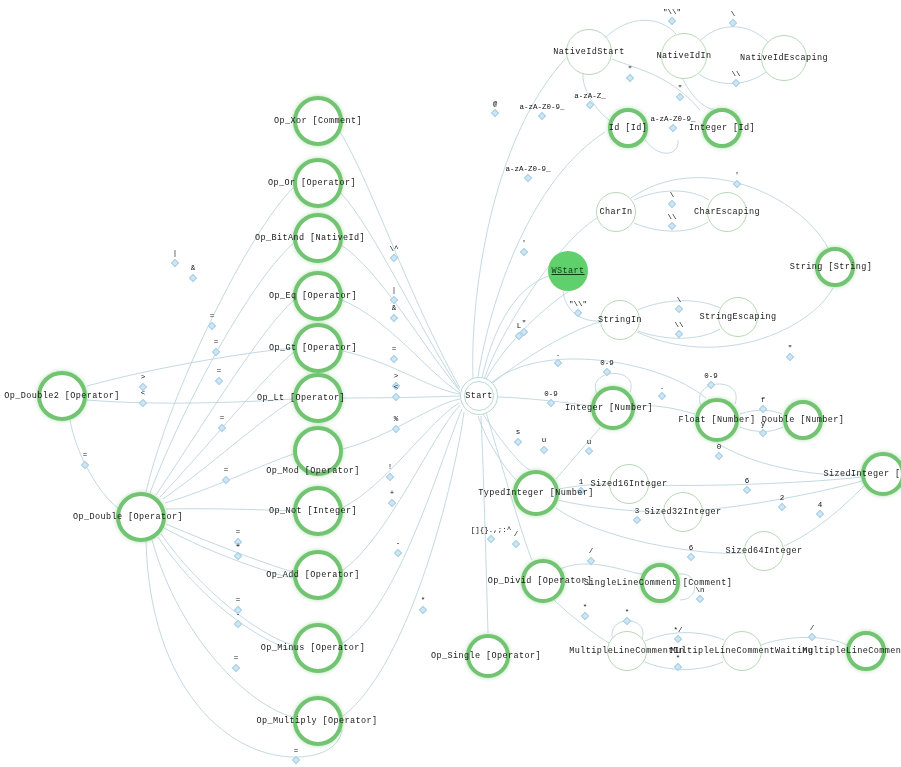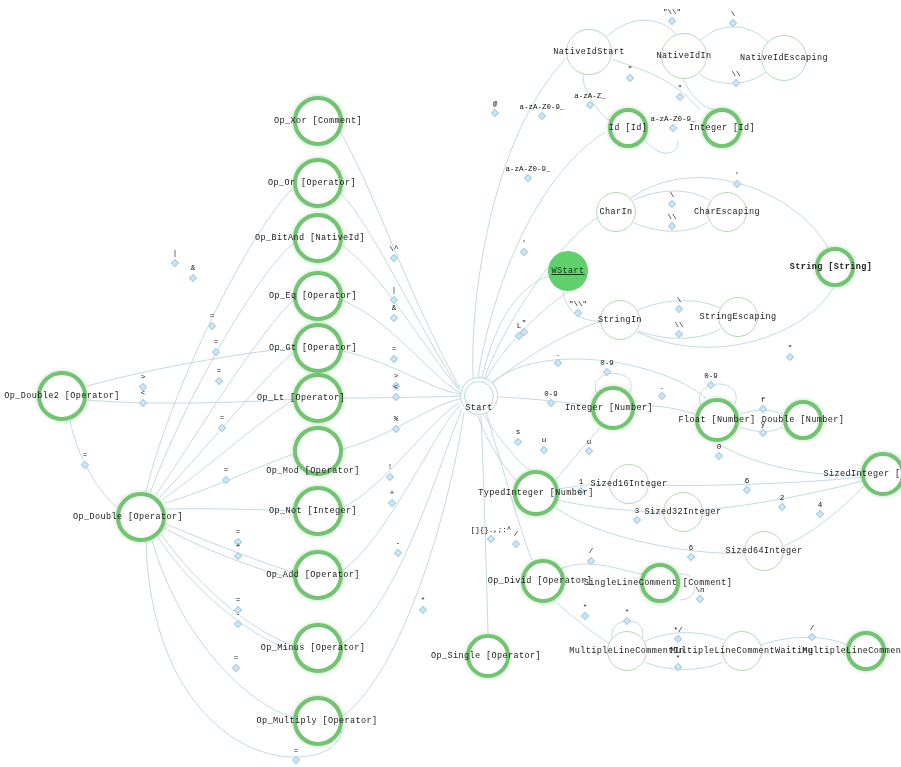--- a/index.html
+++ b/index.html
@@ -333,21 +333,21 @@
       <div class="nlabel" style="left: 313px; top: 575px;">Op_Add [Operator]</div>
       <div class="node accept" style="left: 318px; top: 648px; width: 50px; height: 50px;"></div>
       <div class="nlabel" style="left: 313px; top: 648px;">Op_Minus [Operator]</div>
       <div class="node accept" style="left: 318px; top: 721px; width: 50px; height: 50px;"></div>
       <div class="nlabel" style="left: 317px; top: 721px;">Op_Multiply [Operator]</div>
       <div class="node accept" style="left: 62px; top: 396px; width: 50px; height: 50px;"></div>
       <div class="nlabel" style="left: 62px; top: 396px;">Op_Double2 [Operator]</div>
       <div class="node accept" style="left: 141px; top: 517px; width: 50px; height: 50px;"></div>
       <div class="nlabel" style="left: 128px; top: 517px;">Op_Double [Operator]</div>
       <div class="node doublering" style="left: 479px; top: 396px; width: 38px; height: 38px;"></div>
-      <div class="nlabel" style="left: 479px; top: 408px;">Start</div>
+      <div class="nlabel" style="left: 479px; top: 396px;">Start</div>
       <div class="node filled" style="left: 568px; top: 271px; width: 40px; height: 40px;"></div>
       <div class="nlabel onfill" style="left: 568px; top: 271px;">WStart</div>
       <div class="node plain" style="left: 589px; top: 52px; width: 46px; height: 46px;"></div>
       <div class="nlabel" style="left: 589px; top: 52px;">NativeIdStart</div>
       <div class="node plain" style="left: 684px; top: 56px; width: 46px; height: 46px;"></div>
       <div class="nlabel" style="left: 684px; top: 56px;">NativeIdIn</div>
       <div class="node plain" style="left: 784px; top: 58px; width: 46px; height: 46px;"></div>
       <div class="nlabel" style="left: 784px; top: 58px;">NativeIdEscaping</div>
       <div class="node accept" style="left: 628px; top: 128px; width: 40px; height: 40px;"></div>
       <div class="nlabel" style="left: 628px; top: 128px;">Id [Id]</div>
@@ -355,21 +355,21 @@
       <div class="nlabel" style="left: 722px; top: 128px;">Integer [Id]</div>
       <div class="node plain" style="left: 616px; top: 212px; width: 40px; height: 40px;"></div>
       <div class="nlabel" style="left: 616px; top: 212px;">CharIn</div>
       <div class="node plain" style="left: 727px; top: 212px; width: 40px; height: 40px;"></div>
       <div class="nlabel" style="left: 727px; top: 212px;">CharEscaping</div>
       <div class="node plain" style="left: 620px; top: 320px; width: 40px; height: 40px;"></div>
       <div class="nlabel" style="left: 620px; top: 320px;">StringIn</div>
       <div class="node plain" style="left: 738px; top: 317px; width: 40px; height: 40px;"></div>
       <div class="nlabel" style="left: 738px; top: 317px;">StringEscaping</div>
       <div class="node accept" style="left: 835px; top: 267px; width: 40px; height: 40px;"></div>
-      <div class="nlabel" style="left: 831px; top: 267px; font-weight: bold;">String [String]</div>
+      <div class="nlabel" style="left: 831px; top: 267px;">String [String]</div>
       <div class="node accept" style="left: 613px; top: 408px; width: 44px; height: 44px;"></div>
       <div class="nlabel" style="left: 609px; top: 408px;">Integer [Number]</div>
       <div class="node accept" style="left: 717px; top: 420px; width: 44px; height: 44px;"></div>
       <div class="nlabel" style="left: 717px; top: 420px;">Float [Number]</div>
       <div class="node accept" style="left: 803px; top: 420px; width: 40px; height: 40px;"></div>
       <div class="nlabel" style="left: 803px; top: 420px;">Double [Number]</div>
       <div class="node accept" style="left: 536px; top: 493px; width: 46px; height: 46px;"></div>
       <div class="nlabel" style="left: 536px; top: 493px;">TypedInteger [Number]</div>
       <div class="node plain" style="left: 629px; top: 484px; width: 40px; height: 40px;"></div>
       <div class="nlabel" style="left: 629px; top: 484px;">Sized16Integer</div>

